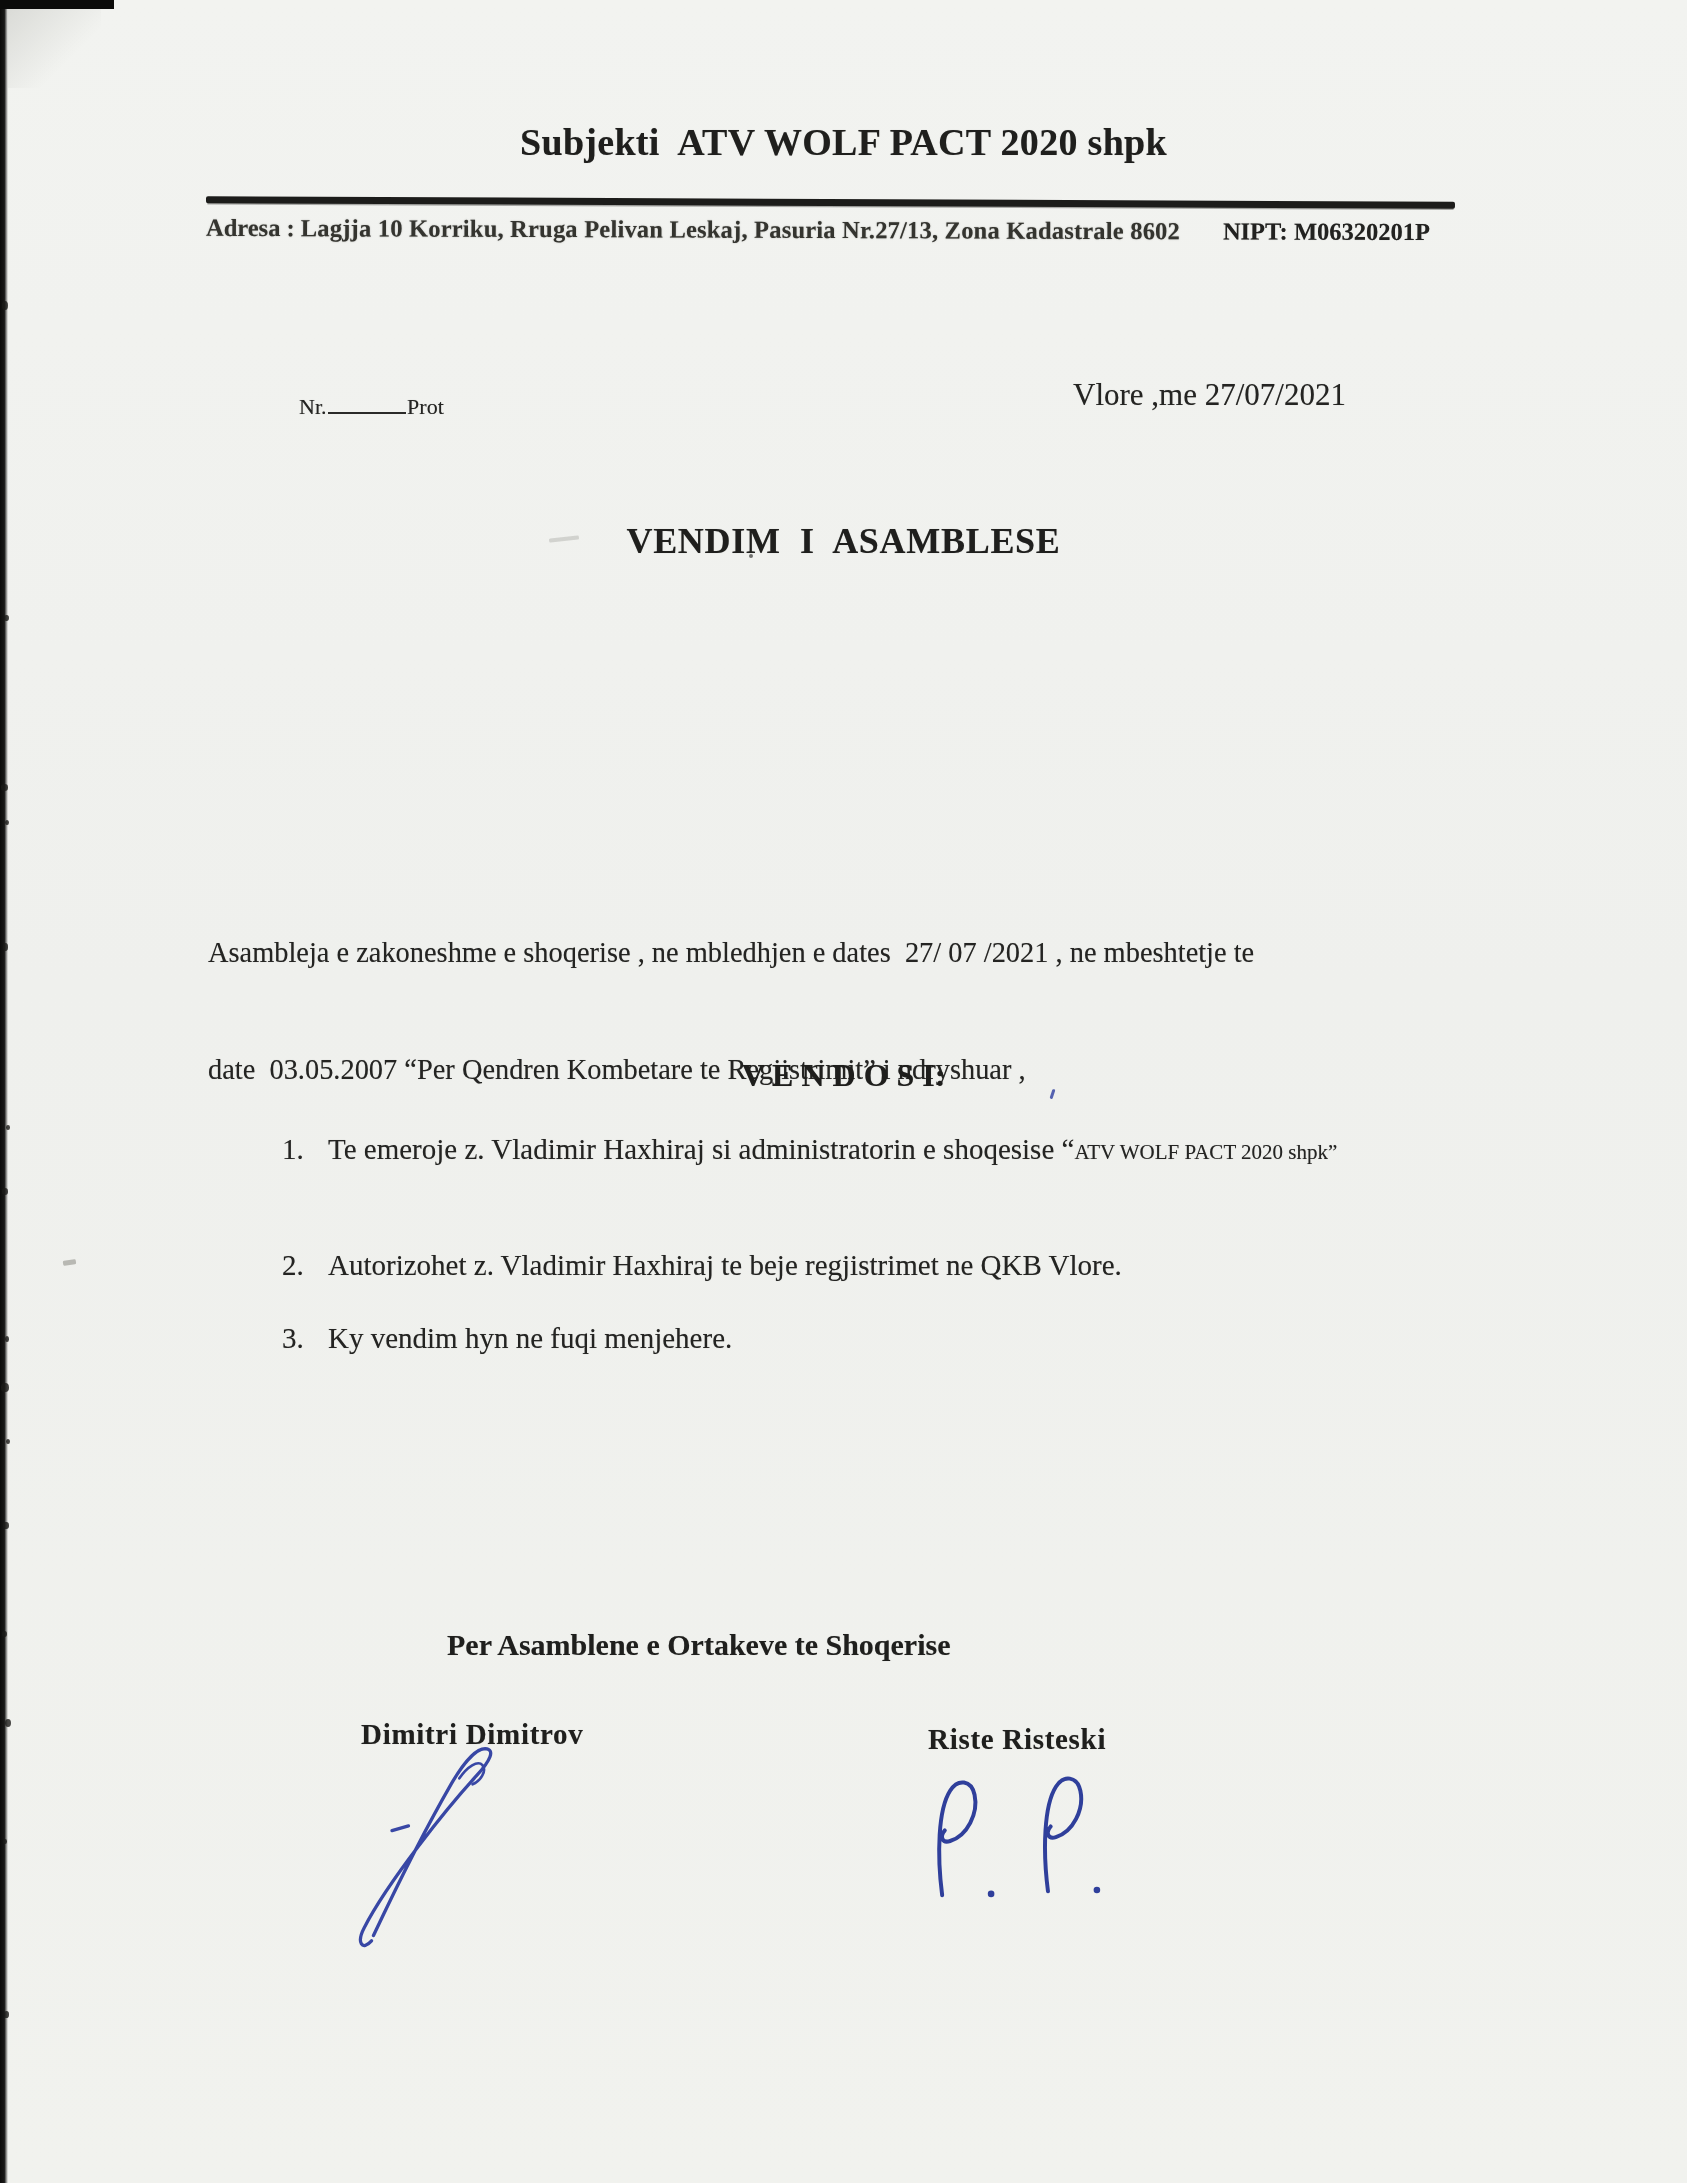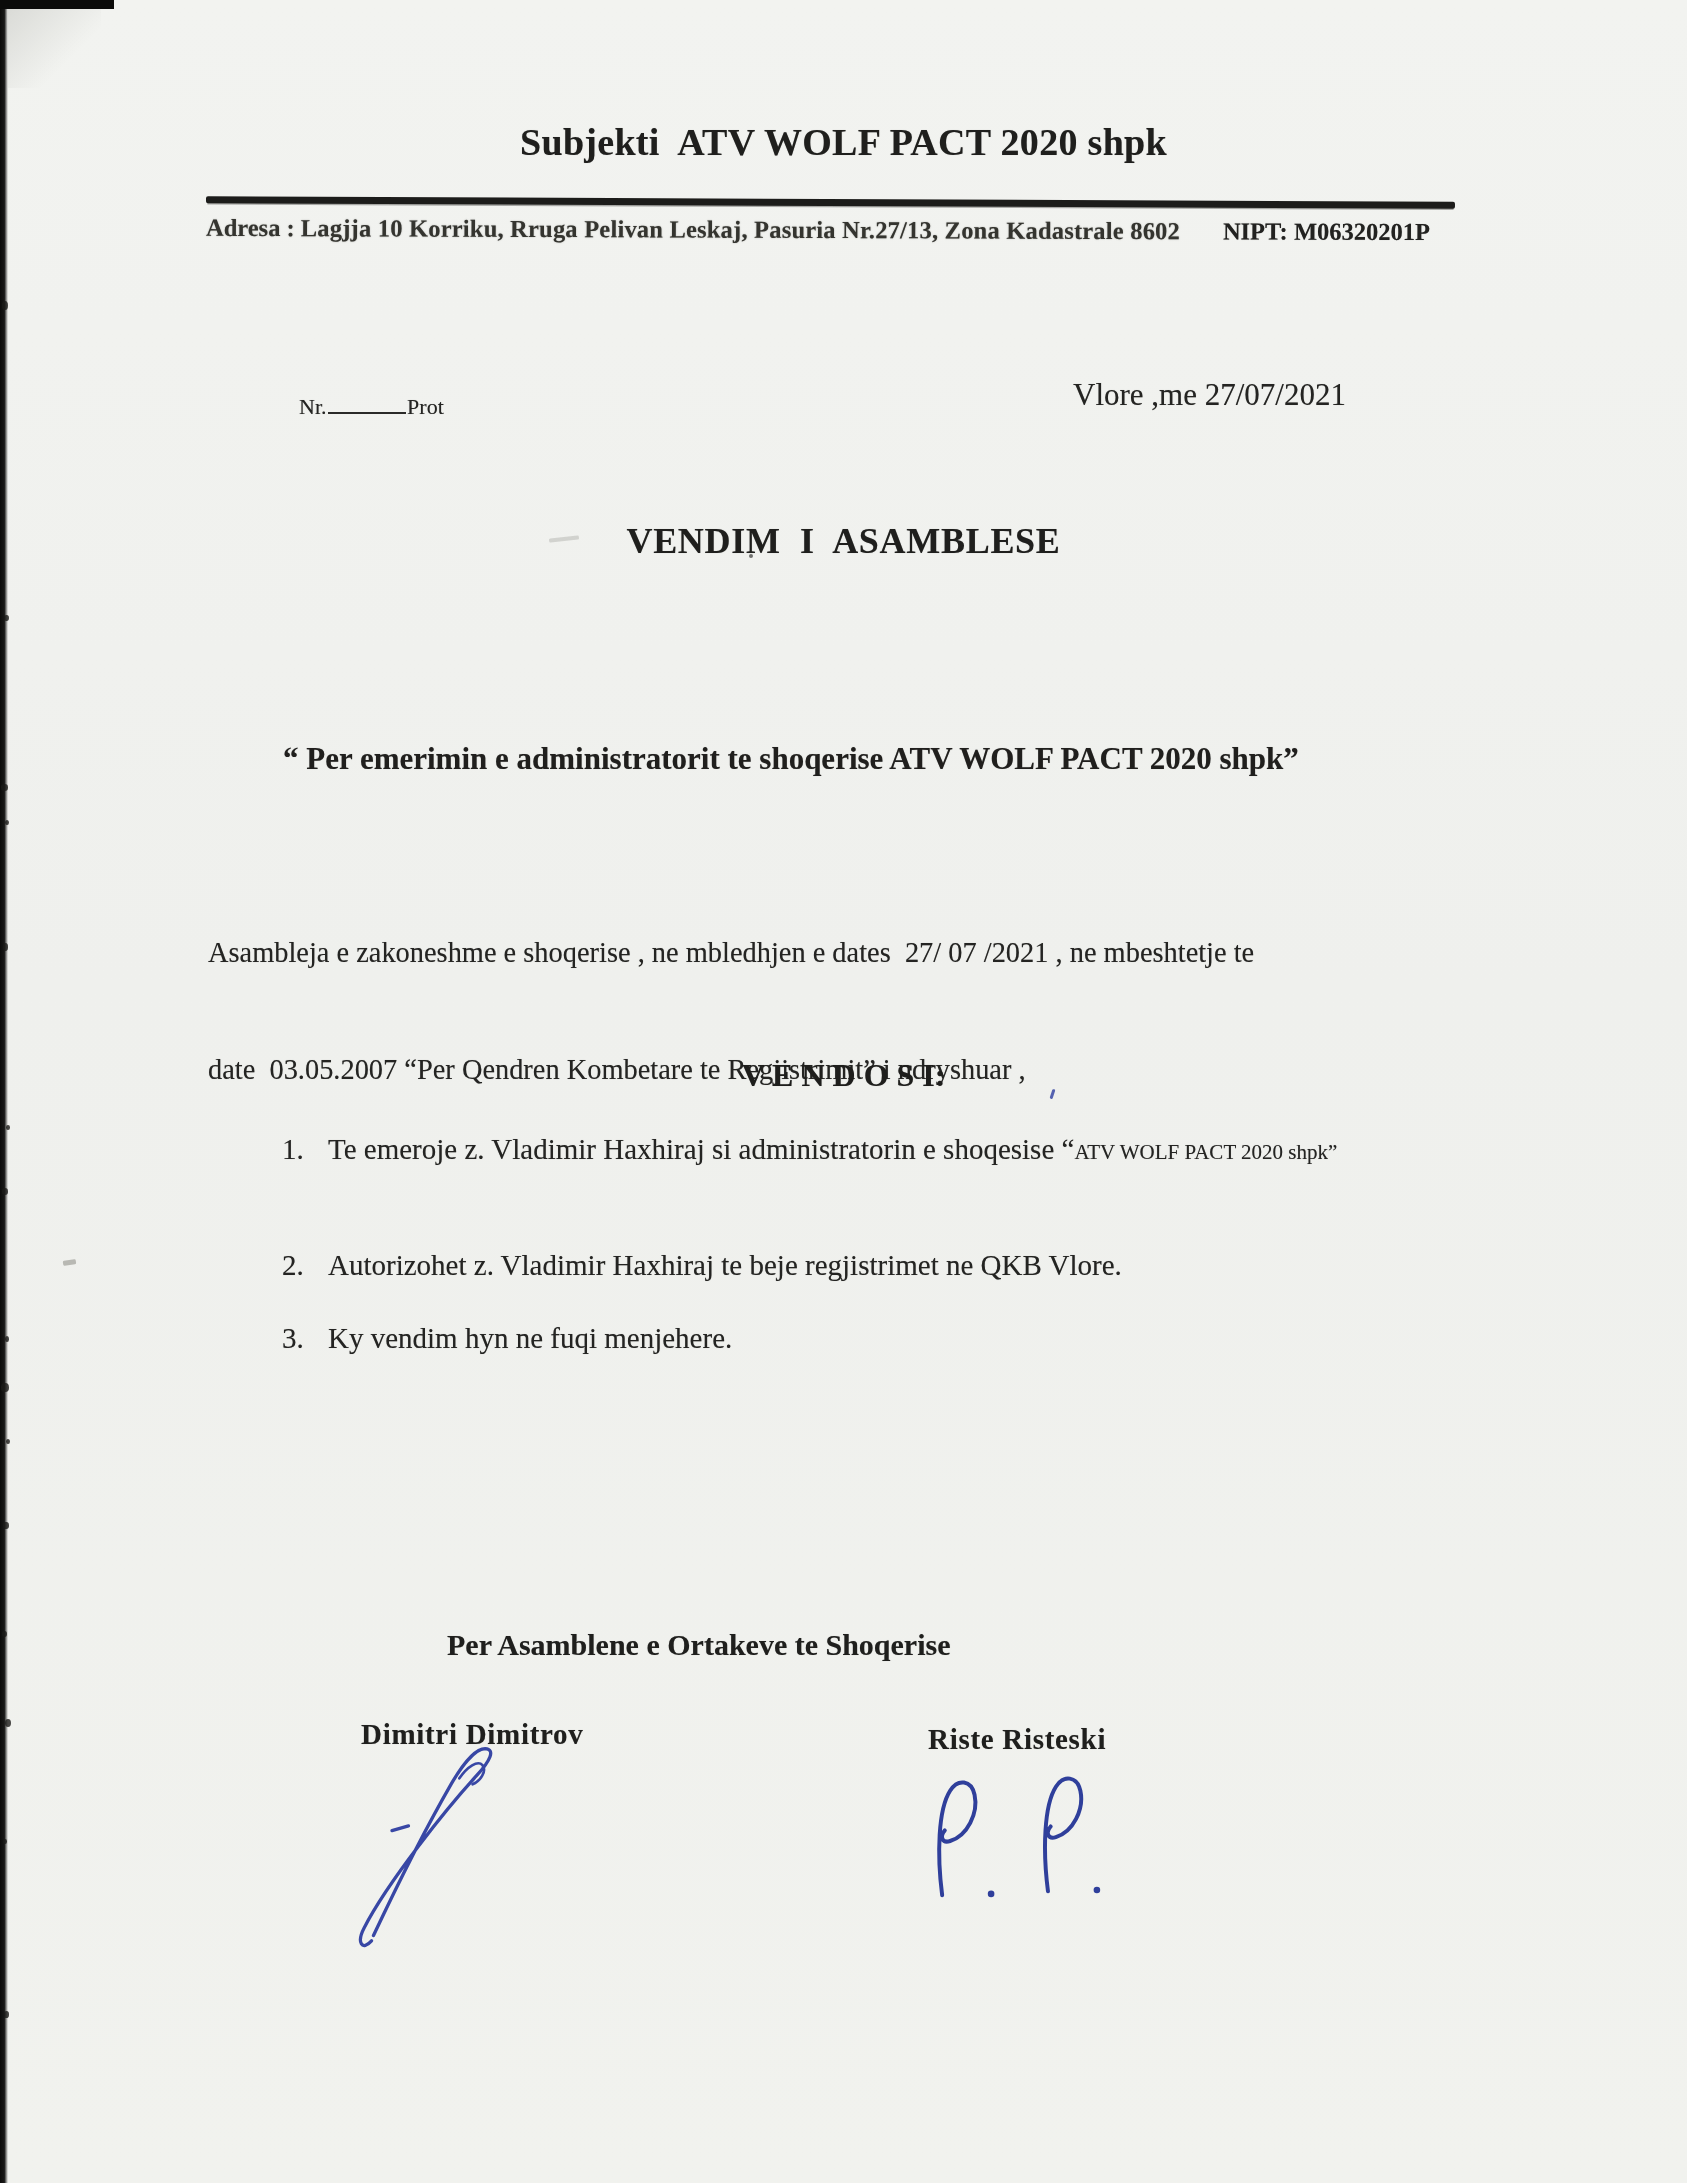--- a/index.html
+++ b/index.html
@@ -91,21 +91,20 @@
     <span>Adresa : </span><span class="address-text">Lagjja 10 Korriku, Rruga Pelivan Leskaj, Pasuria Nr.27/13, Zona Kadastrale 8602</span>
     <span class="nipt"><span></span><span>NIPT:</span> <span>M06320201P</span></span>
   </div>
 
   <div class="t proto-line">
     <span>Nr.</span><span class="blank-line"></span><span>Prot</span>
   </div>
   <div class="t place-date">Vlore ,me 27/07/2021</div>
 
   <div class="t center vendim-title">VENDIM  I  ASAMBLESE</div>
-  <div class="t quote-line">“ Per emerimin e administratorit te shoqerise ATV WOLF PACT 2020 shpk”</div>
 
   <div class="t preamble">
     <div>Asambleja e zakoneshme e shoqerise , ne mbledhjen e dates  27/ 07 /2021 , ne mbeshtetje te</div>
     <div>date  03.05.2007 “Per Qendren Kombetare te Regjistrimit” i ndryshuar ,</div>
   </div>
 
   <div class="t center vendosi">V E N D O S I:</div>
 
   <div class="t item it1a">
     <span class="num">1.</span><span>Te emeroje z. Vladimir Haxhiraj si administratorin e shoqesise </span><span>“</span><span class="small-co">ATV WOLF PACT 2020 shpk</span><span class="small-co">”</span>

